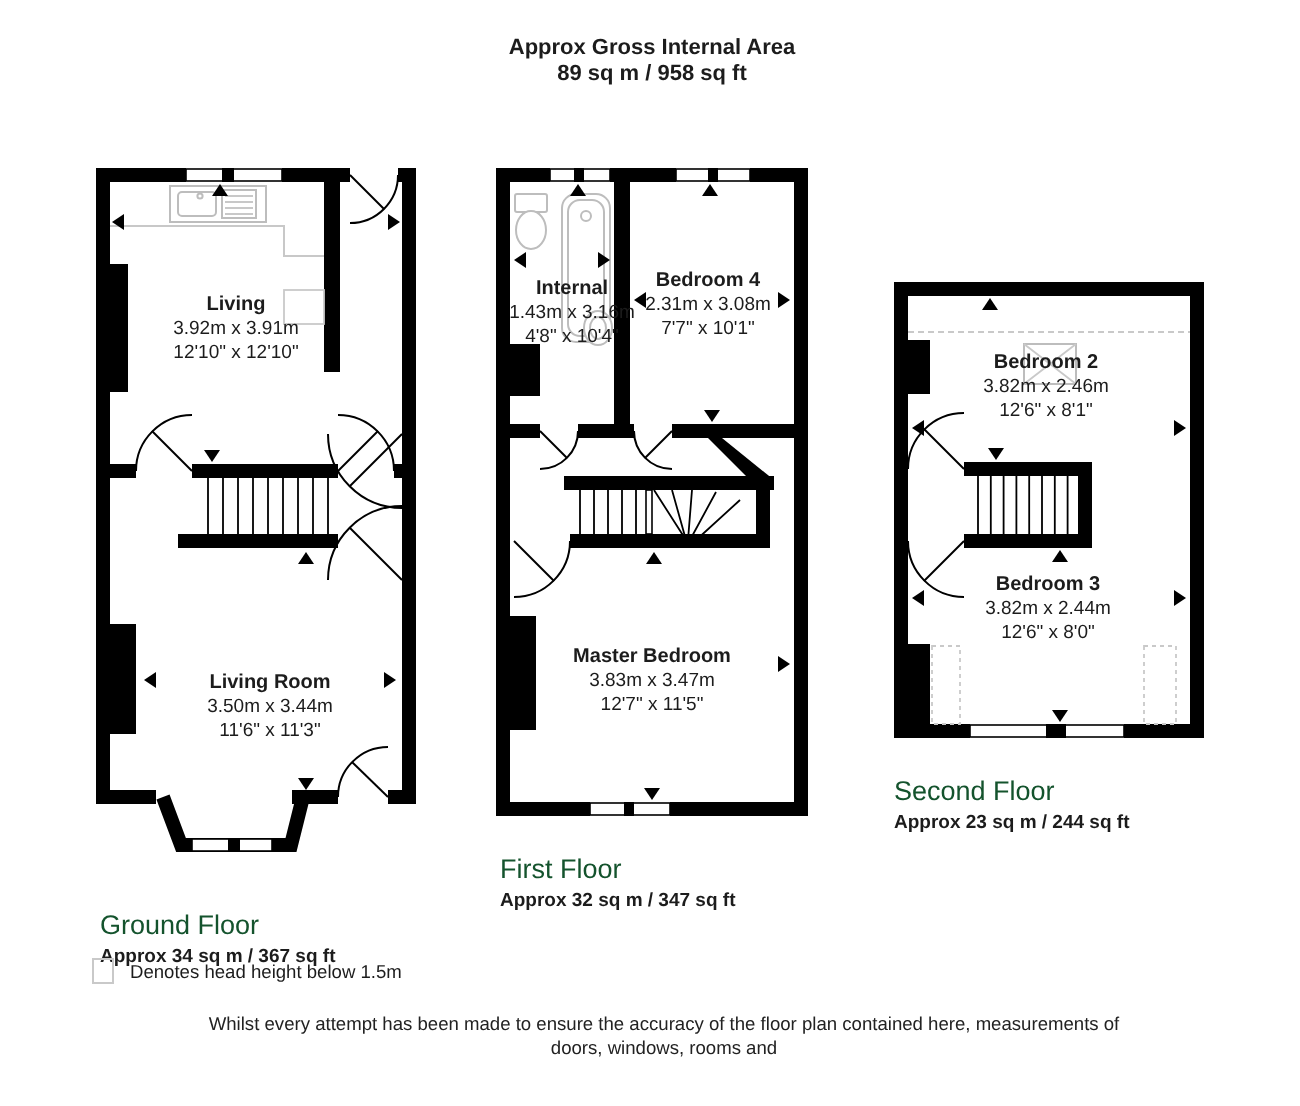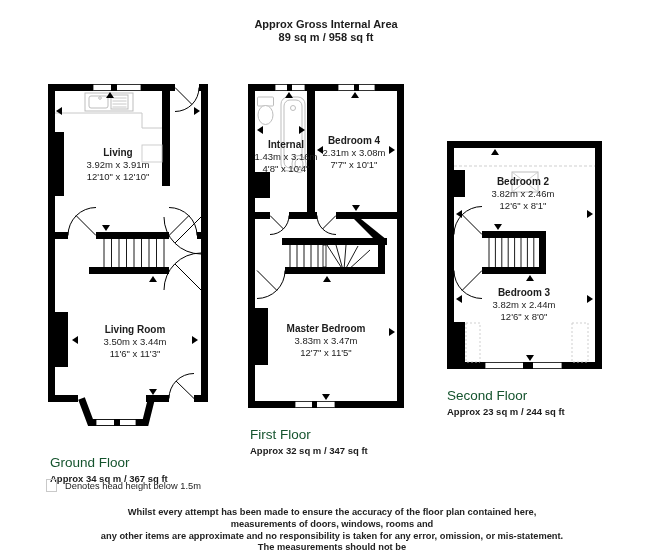--- a/index.html
+++ b/index.html
@@ -11,21 +11,21 @@
        font-weight:bold;font-size:11px;line-height:13px;}
   .plan-svg{position:absolute;}
   .room-label{position:absolute;text-align:center;line-height:12px;font-size:9.5px;}
   .room-label .nm{font-weight:bold;font-size:10px;}
   .floor-label{position:absolute;}
   .floor-label .ttl{font-size:13.5px;color:#14532d;}
   .floor-label .ar{font-size:9.5px;font-weight:bold;margin-top:3px;}
   .legend{position:absolute;left:46px;top:479px;font-size:9.3px;display:flex;align-items:center;}
   .legend .box{display:inline-block;width:9px;height:11px;border:1px solid #c9c9c9;margin-right:8px;}
   .disc{position:absolute;left:97px;top:507px;width:470px;text-align:center;
-        font-size:9.3px;line-height:11.8px;color:#222;font-weight:bold;}
+        font-size:9.3px;line-height:11.8px;color:#222;}
   svg .wall{fill:#000;}
   svg .arc{fill:none;stroke:#000;stroke-width:1;}
   svg .leaf{stroke:#000;stroke-width:1;}
   svg .tread{stroke:#000;stroke-width:0.9;}
   svg .win{fill:#fff;stroke:#000;stroke-width:0.8;}
   svg .fix{fill:#fff;stroke:#bdbdbd;stroke-width:1;}
   svg .cnt{fill:none;stroke:#c8c8c8;stroke-width:1;}
   svg .dash{fill:none;stroke:#c9c9c9;stroke-width:0.9;}
 </style>
 </head>
@@ -235,21 +235,21 @@
     <polygon points="149,158 143,154 143,162"></polygon>
     <polygon points="86,220 82,214 90,214"></polygon>
   </g>
 </svg>
 
 <div class="room-label" style="left:58px;top:147px;width:120px">
   <div class="nm">Living</div>
   <div>3.92m x 3.91m</div>
   <div>12'10" x 12'10"</div>
 </div>
-<div class="room-label" style="left:75px;top:324px;width:120px">
+<div class="room-label" style="left:75px;top:336px;width:120px">
   <div class="nm">Living Room</div>
   <div>3.50m x 3.44m</div>
   <div>11'6" x 11'3"</div>
 </div>
 <div class="room-label" style="left:248px;top:139px;width:76px">
   <div class="nm">Internal</div>
   <div>1.43m x 3.16m</div>
   <div>4'8" x 10'4"</div>
 </div>
 <div class="room-label" style="left:294px;top:135px;width:120px">
@@ -285,15 +285,14 @@
   <div class="ttl">Second Floor</div>
   <div class="ar">Approx 23 sq m / 244 sq ft</div>
 </div>
 
 <div class="legend">
   <span class="box"></span>
   <span>Denotes head height below 1.5m</span>
 </div>
 <div class="disc">
   <div>Whilst every attempt has been made to ensure the accuracy of the floor plan contained here, measurements of doors, windows, rooms and</div>
-  <div>any other items are approximate and no responsibility is taken for any error, omission, or mis-statement. The measurements should not be</div>
 
 </div>
 
 </body></html>

